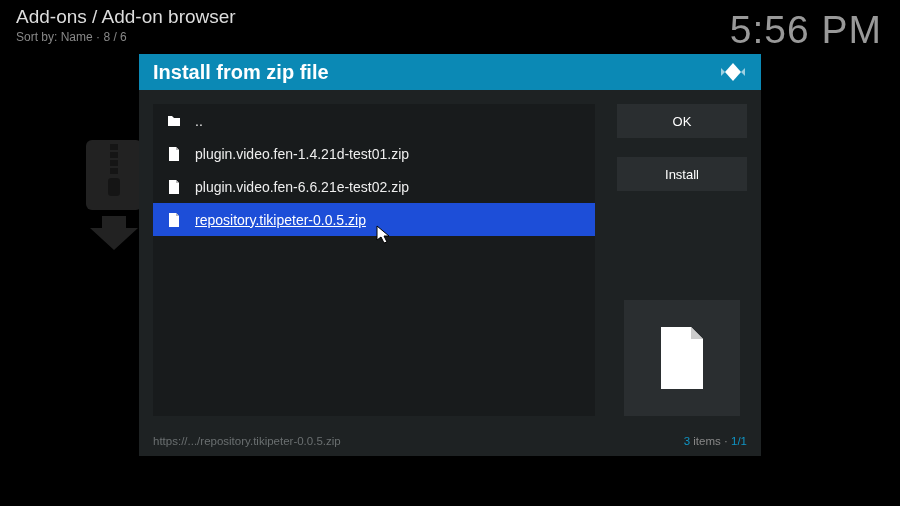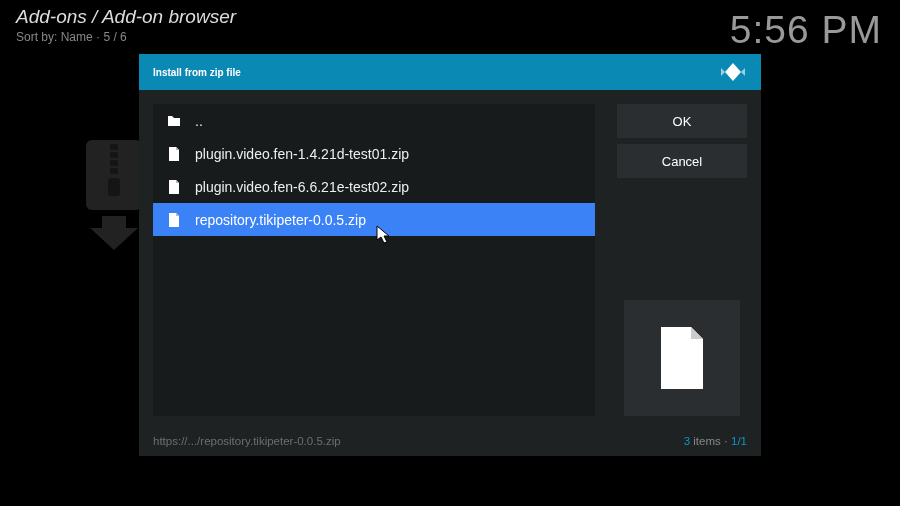--- a/index.html
+++ b/index.html
@@ -10,21 +10,20 @@
     color: #fff;
     position: relative;
     overflow: hidden;
   }
   .top-header {
     position: absolute;
     top: 6px; left: 16px;
     font-size: 19px;
     font-weight: 300;
     color: #ddd;
-    font-style: italic;
   }
   .top-subheader {
     position: absolute;
     top: 30px; left: 16px;
     font-size: 12px;
     color: #888;
   }
   .clock {
     position: absolute;
     top: 8px; right: 18px;
@@ -46,21 +45,21 @@
     background: #1e2223;
     display: flex;
     flex-direction: column;
   }
   .dialog-title {
     background: #0b89b5;
     height: 36px;
     display: flex;
     align-items: center;
     padding: 4px 14px;
-    font-size: 10px;
+    font-size: 20px;
     font-weight: bold;
     color: #fff;
     justify-content: space-between;
   }
   .kodi-logo { width: 28px; height: 22px; }
   .dialog-body {
     flex: 1;
     display: flex;
     padding: 14px;
     gap: 22px;
@@ -74,27 +73,27 @@
   .file-row {
     height: 33px;
     display: flex;
     align-items: center;
     padding: 0 14px;
     gap: 14px;
     font-size: 14px;
     color: #eee;
     cursor: pointer;
   }
-  .file-row.selected { background: #3b82f6; color: #fff; }
+  .file-row.selected { background: #1d4ed8; color: #fff; text-decoration: underline; }
   .file-icon { width: 14px; height: 16px; flex-shrink: 0; }
   .side-panel {
     flex: 1;
     display: flex;
     flex-direction: column;
-    gap: 6px;
+    gap: 19px;
   }
   .btn {
     background: #2a2e30;
     height: 34px;
     display: flex;
     align-items: center;
     justify-content: center;
     font-size: 13px;
     color: #fff;
     cursor: pointer;
@@ -128,21 +127,21 @@
     z-index: 100;
   }
 </style>
 </head>
 <body>
 
 <div class="top-header">Add-ons / Add-on browser</div>
 <div class="top-subheader">
   <span>Sort by: Name</span>
   <span> · </span>
-  <span>5 / 6</span>
+  <span>8 / 6</span>
 </div>
 <div class="clock">5:56 PM</div>
 
 <svg class="bg-zip" viewBox="0 0 75 110">
   <rect x="6" y="0" width="56" height="70" rx="6" fill="#888"></rect>
   <rect x="30" y="4" width="8" height="6" fill="#555"></rect>
   <rect x="30" y="12" width="8" height="6" fill="#555"></rect>
   <rect x="30" y="20" width="8" height="6" fill="#555"></rect>
   <rect x="30" y="28" width="8" height="6" fill="#555"></rect>
   <rect x="28" y="38" width="12" height="18" rx="3" fill="#555"></rect>
@@ -185,21 +184,21 @@
           <svg class="file-icon" viewBox="0 0 14 16">
             <path d="M2 1 L9 1 L12 4 L12 15 L2 15 Z" fill="#fff"></path>
             <path d="M9 1 L9 4 L12 4 Z" fill="#bbb"></path>
           </svg>
           <span>repository.tikipeter-0.0.5.zip</span>
         </div>
       </div>
 
     <div class="side-panel">
       <div class="btn">OK</div>
-      <div class="btn">Cancel</div>
+      <div class="btn">Install</div>
       <div class="preview">
         <svg class="preview-file" viewBox="0 0 50 62">
           <path d="M4 0 L34 0 L46 12 L46 62 L4 62 Z" fill="#fff"></path>
           <path d="M34 0 L34 12 L46 12 Z" fill="#ccc"></path>
         </svg>
       </div>
     </div>
   </div>
 
   <div class="dialog-footer">

